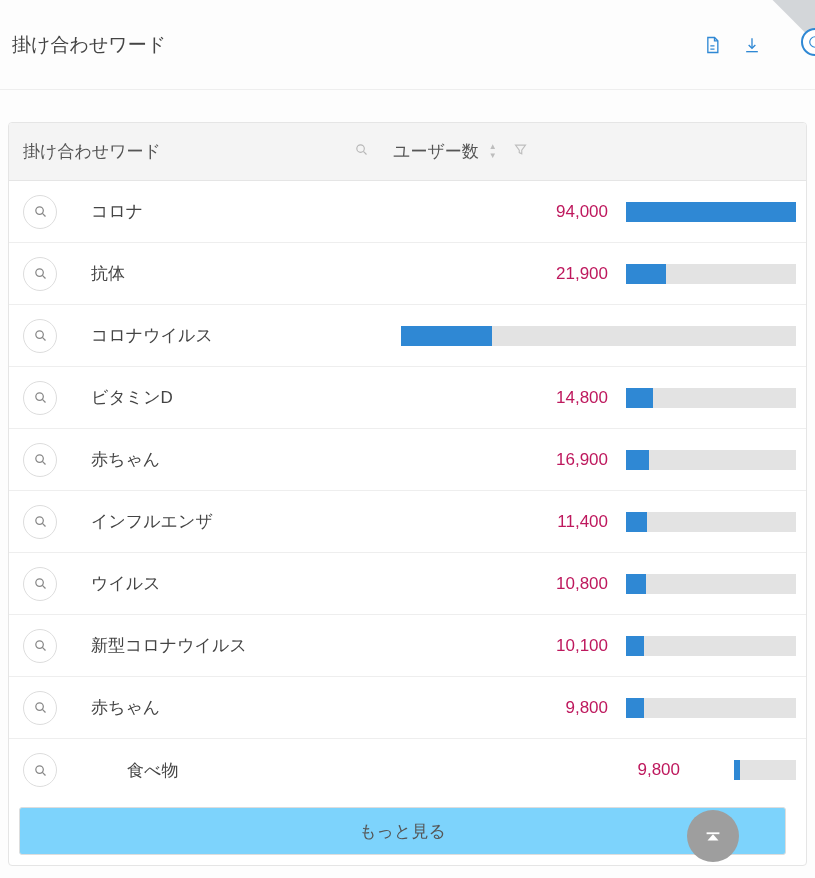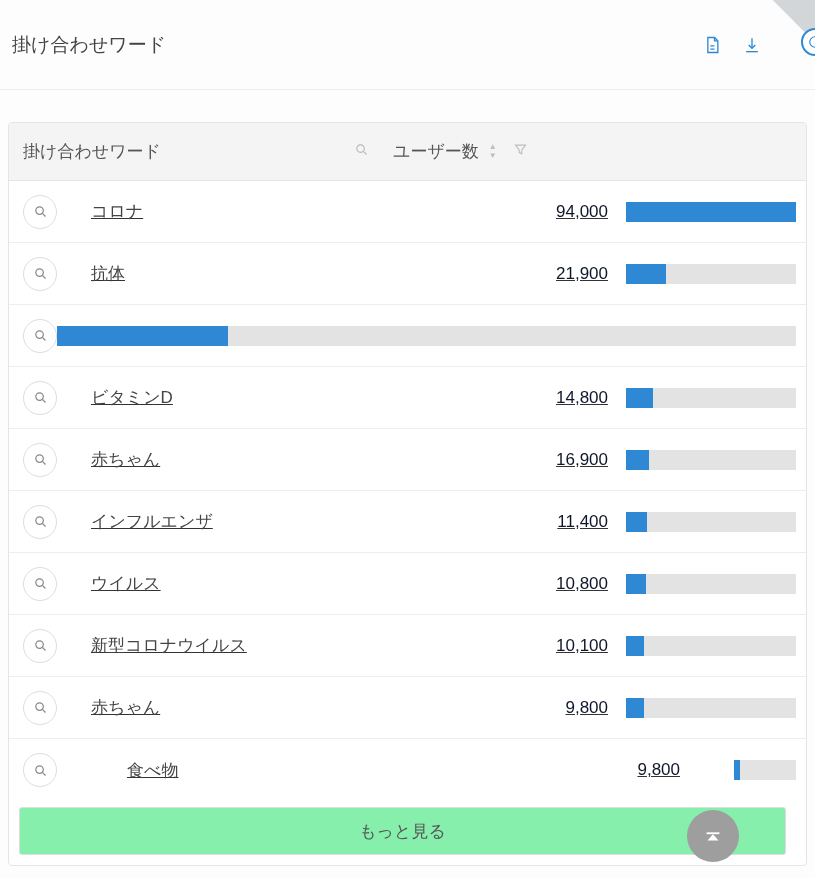--- a/index.html
+++ b/index.html
@@ -108,21 +108,20 @@
   }
   .filter-icon { color: #bdbdbd; margin-left: 6px; }
   .filter-icon svg, .search-mini svg { width: 15px; height: 15px; stroke: currentColor; fill: none; stroke-width: 1.8; }
 
   .row {
     display: flex;
     align-items: center;
     height: 62px;
     padding: 0 10px 0 14px;
     border-bottom: 1px solid #eee;
-    text-decoration: underline;
   }
   .row:last-of-type { border-bottom: none; gap: 36px; }
 
   .search-btn {
     width: 34px; height: 34px;
     border-radius: 50%;
     border: 1px solid #ddd;
     background: #fff;
     display: flex; align-items: center; justify-content: center;
     cursor: pointer;
@@ -135,21 +134,21 @@
     margin-left: 34px;
     flex: 0 0 310px;
     font-size: 17px;
     color: #444;
   }
 
   .user-count {
     flex: 0 0 225px;
     text-align: right;
     font-size: 17px;
-    color: #0f172a;
+    color: #be185d;
     padding-right: 18px;
   }
 
   .bar-wrap {
     flex: 1;
     height: 20px;
     background: #e3e3e3;
     position: relative;
   }
   .bar-fill {
@@ -160,21 +159,21 @@
 
   .more-btn {
     margin: 6px 20px 10px 10px;
     height: 48px;
     border: 1px solid #ddd;
     border-radius: 3px;
     display: flex; align-items: center; justify-content: center;
     font-size: 17px;
     color: #555;
     cursor: pointer;
-    background: #86efac;
+    background: #7dd3fc;
   }
 
   
   .fab {
     position: absolute;
     right: 76px;
     bottom: 16px;
     width: 52px; height: 52px;
     border-radius: 50%;
     background: #9e9e9e;
@@ -267,20 +266,21 @@
       <div class="bar-fill" style="width:23.30%"></div>
     </div>
   </div>
       <div class="row">
     <div class="search-btn">
       <svg viewBox="0 0 24 24">
             <circle cx="10.5" cy="10.5" r="6"></circle>
             <line x1="15" y1="15" x2="20" y2="20"></line>
           </svg>
     </div>
+    <div class="word-text">コロナウイルス</div>
     <div class="bar-wrap">
       <div class="bar-fill" style="width:23.09%"></div>
     </div>
   </div>
       <div class="row">
     <div class="search-btn">
       <svg viewBox="0 0 24 24">
             <circle cx="10.5" cy="10.5" r="6"></circle>
             <line x1="15" y1="15" x2="20" y2="20"></line>
           </svg>

